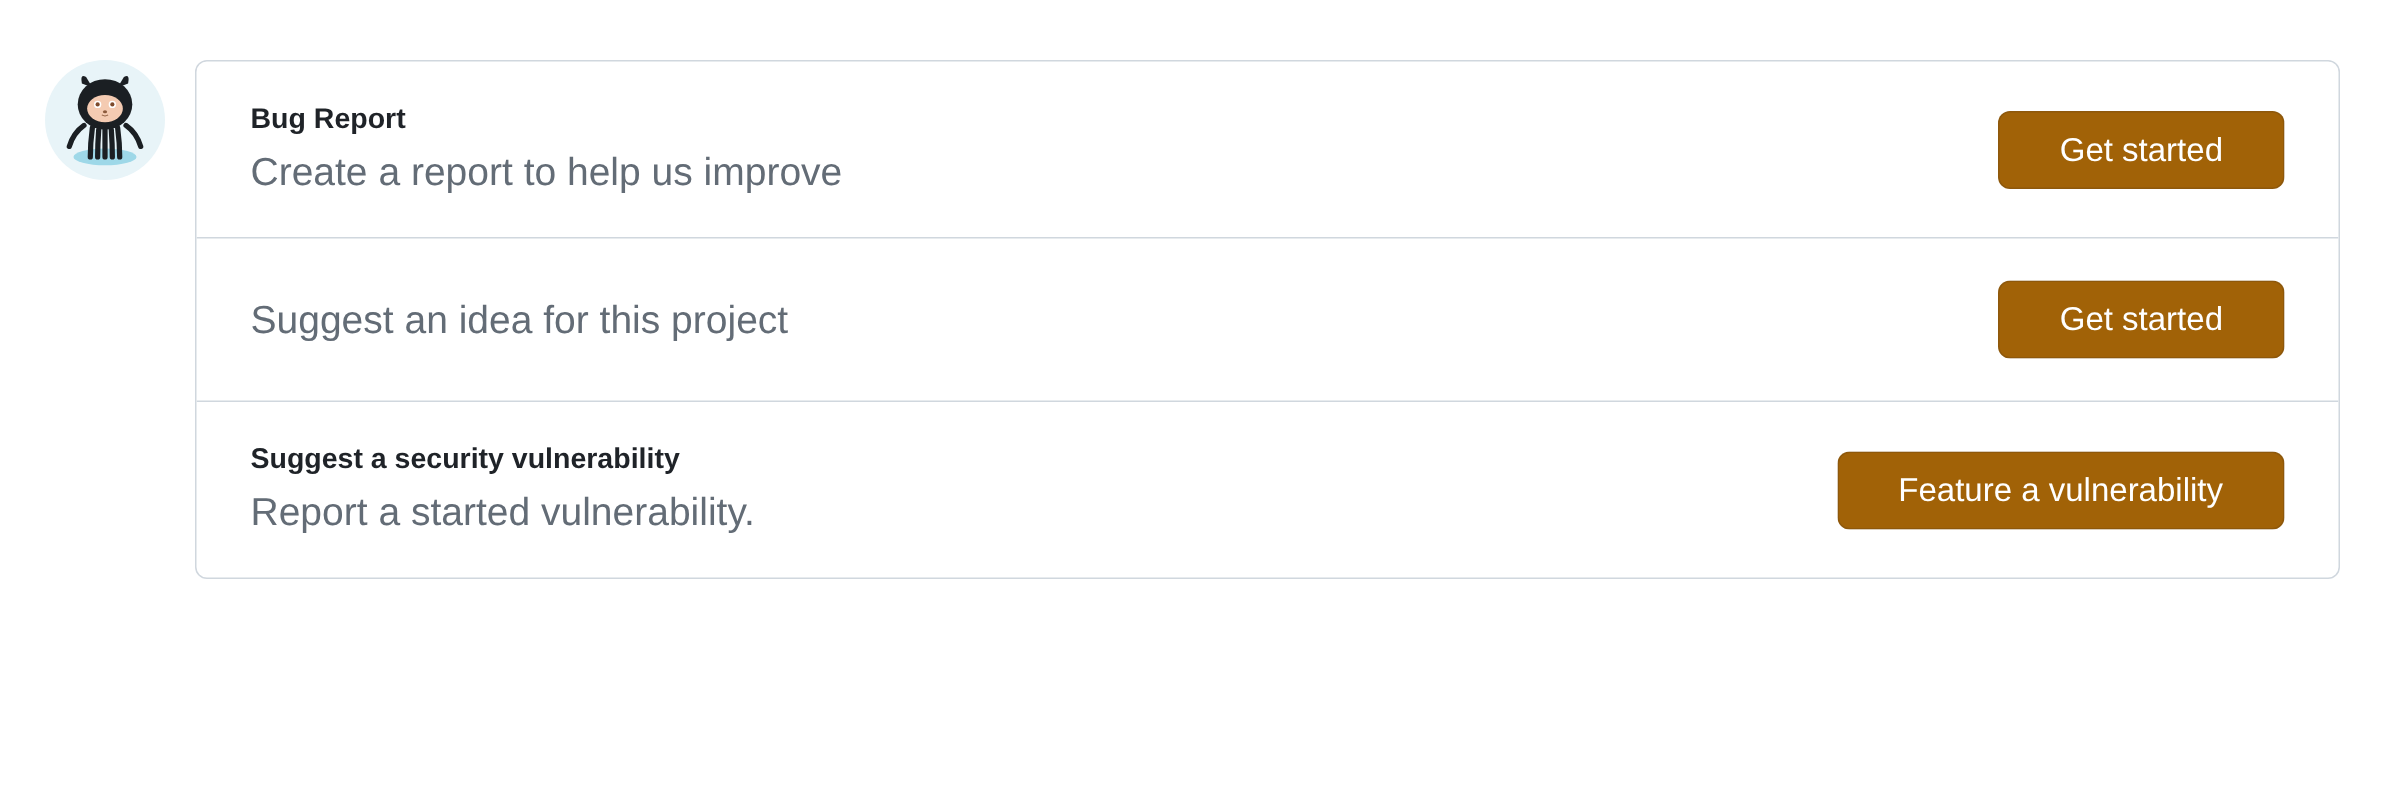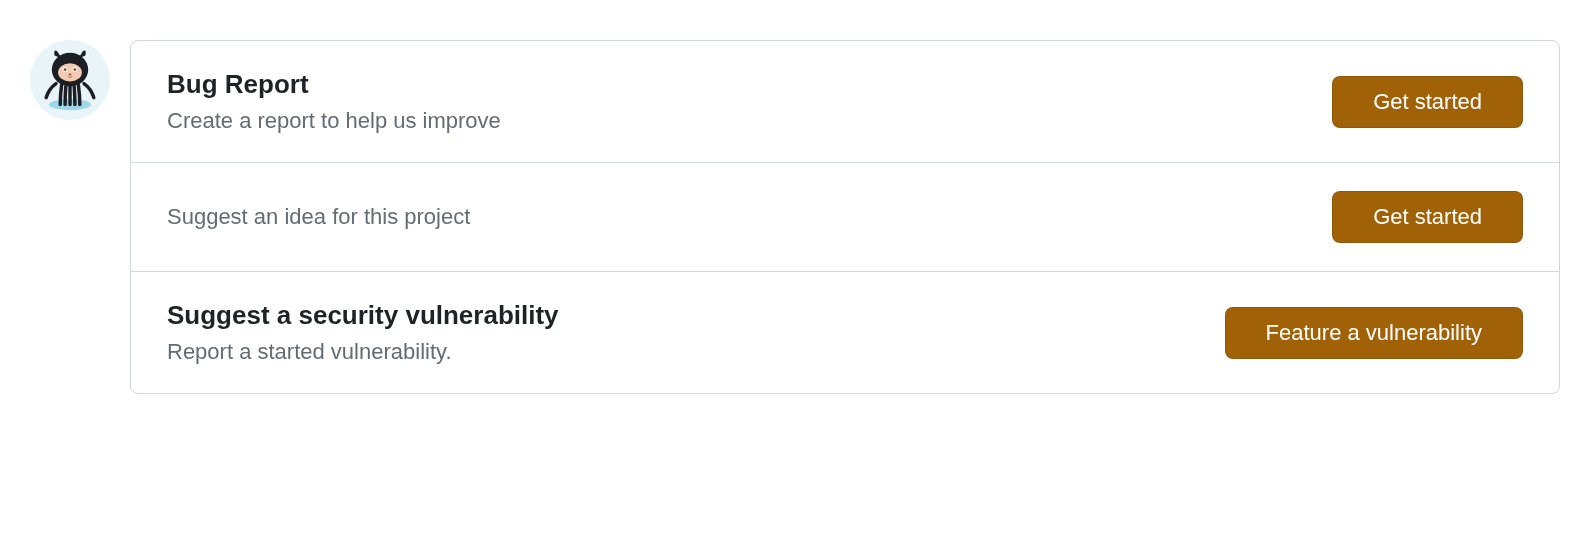--- a/index.html
+++ b/index.html
@@ -47,26 +47,26 @@
     }
     .template-item:last-child {
       border-bottom: none;
     }
     .template-text {
       display: flex;
       flex-direction: column;
       gap: 8px;
     }
     .template-title {
-      font-size: 26px;
+      font-size: 19px;
       font-weight: 600;
       color: #1f2328;
     }
     .template-desc {
-      font-size: 22px;
+      font-size: 26px;
       color: #636c76;
     }
     .btn {
       background: #a16207;
       color: #ffffff;
       border: 1px solid rgba(31,35,40,0.15);
       border-radius: 8px;
       padding: 12px 40px;
       font-size: 22px;
       font-weight: 500;

